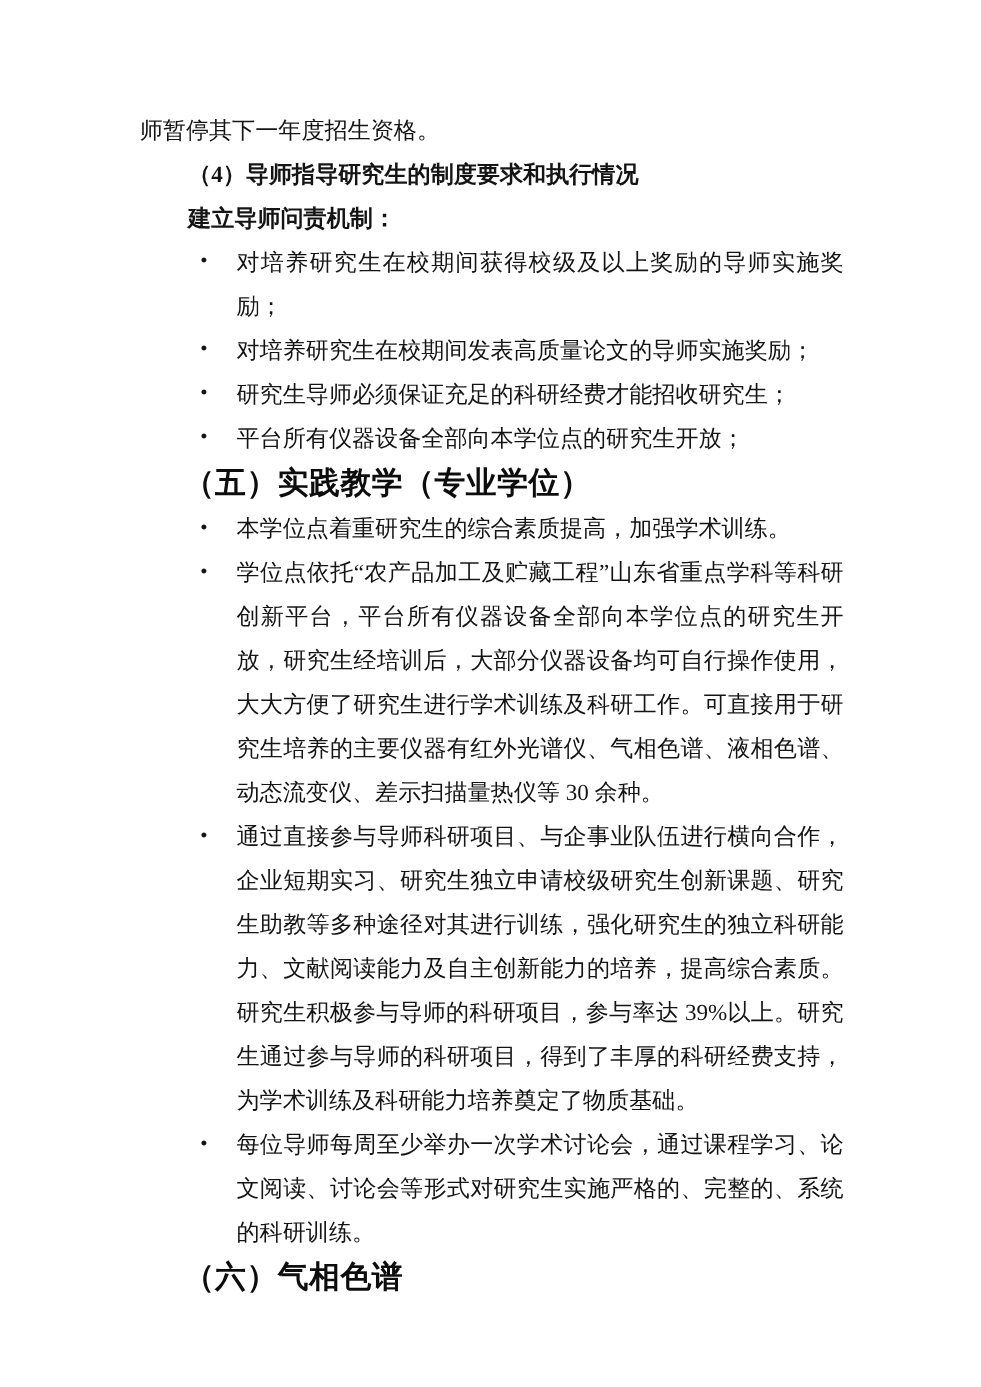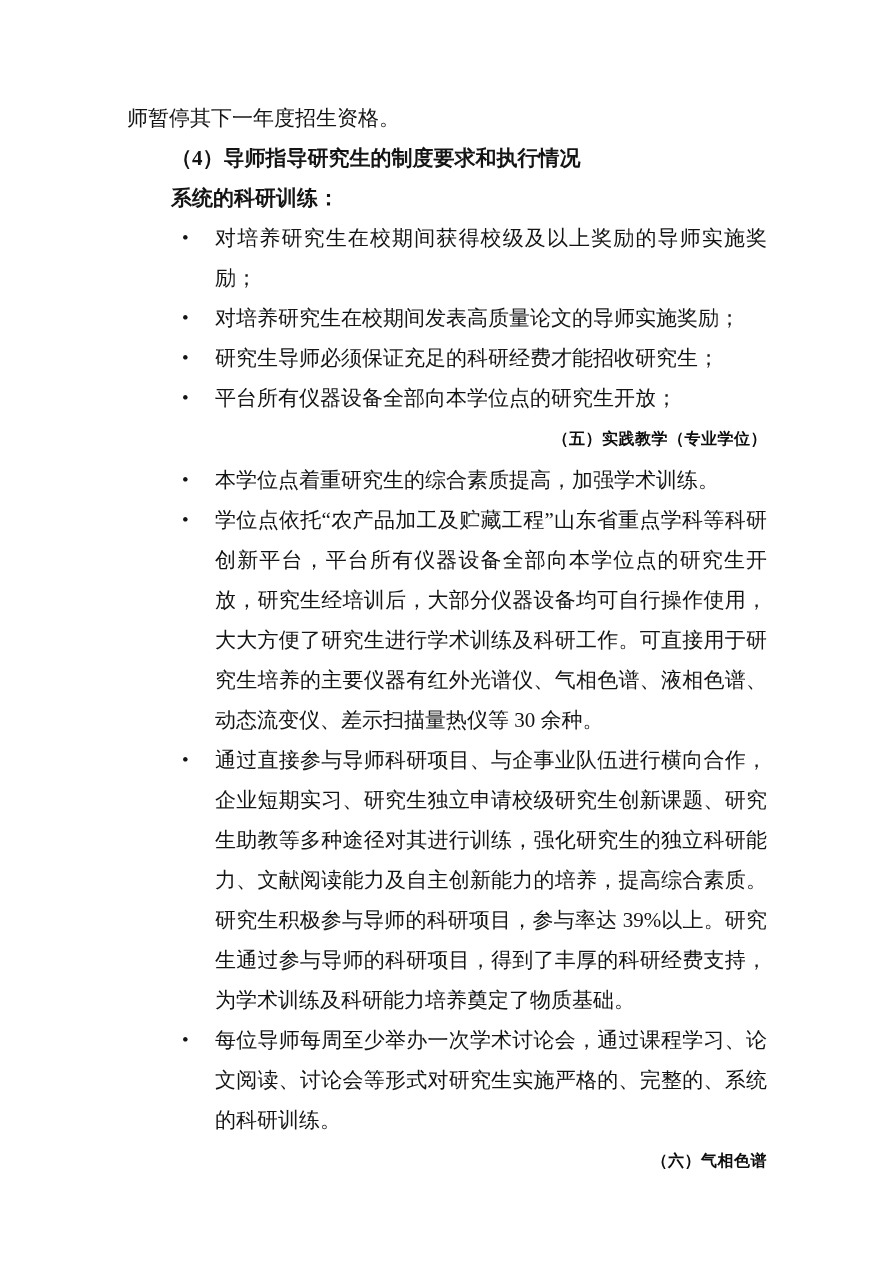--- a/index.html
+++ b/index.html
@@ -52,25 +52,25 @@
     left: 55px;
     top: 0;
     line-height: 40px;
     font-size: 19px;
     color: #141414;
   }
 
   .section-heading {
     font-family: "DejaVu Sans", "Liberation Sans", sans-serif;
     font-weight: bold;
-    font-size: 16px;
+    font-size: 28px;
     line-height: 42px;
     color: #0d0d0d;
     padding-left: 40px;
-    text-align: right;
+    text-align: left;
     letter-spacing: 0.5px;
   }
 
   .page-number {
     position: absolute;
     top: 1138px;
     left: 0;
     width: 892px;
     text-align: right;
     font-family: "DejaVu Sans", "Liberation Sans", sans-serif;
@@ -82,21 +82,21 @@
 </head>
 <body>
 
 <div class="page">
   <div class="content">
 
     <p class="para-plain">师暂停其下一年度招生资格。</p>
 
     <p class="para-indent">（4）导师指导研究生的制度要求和执行情况</p>
 
-    <p class="para-indent">系统的科研训练：</p>
+    <p class="para-indent">建立导师问责机制：</p>
 
     <div class="bullet-item">
       <span class="bullet-marker">•</span>
       <span>对培养研究生在校期间获得校级及以上奖励的导师实施奖励；</span>
     </div>
 
     <div class="bullet-item">
       <span class="bullet-marker">•</span>
       <span>对培养研究生在校期间发表高质量论文的导师实施奖励；</span>
     </div>

